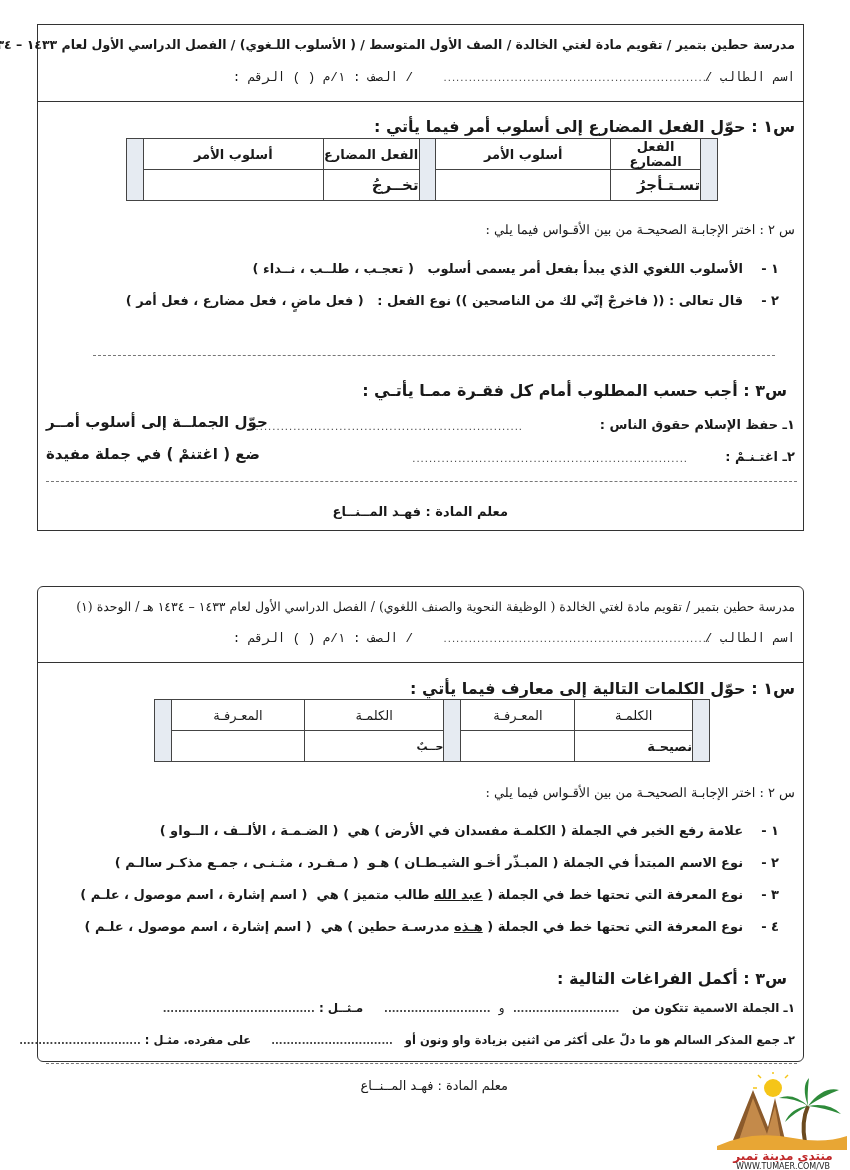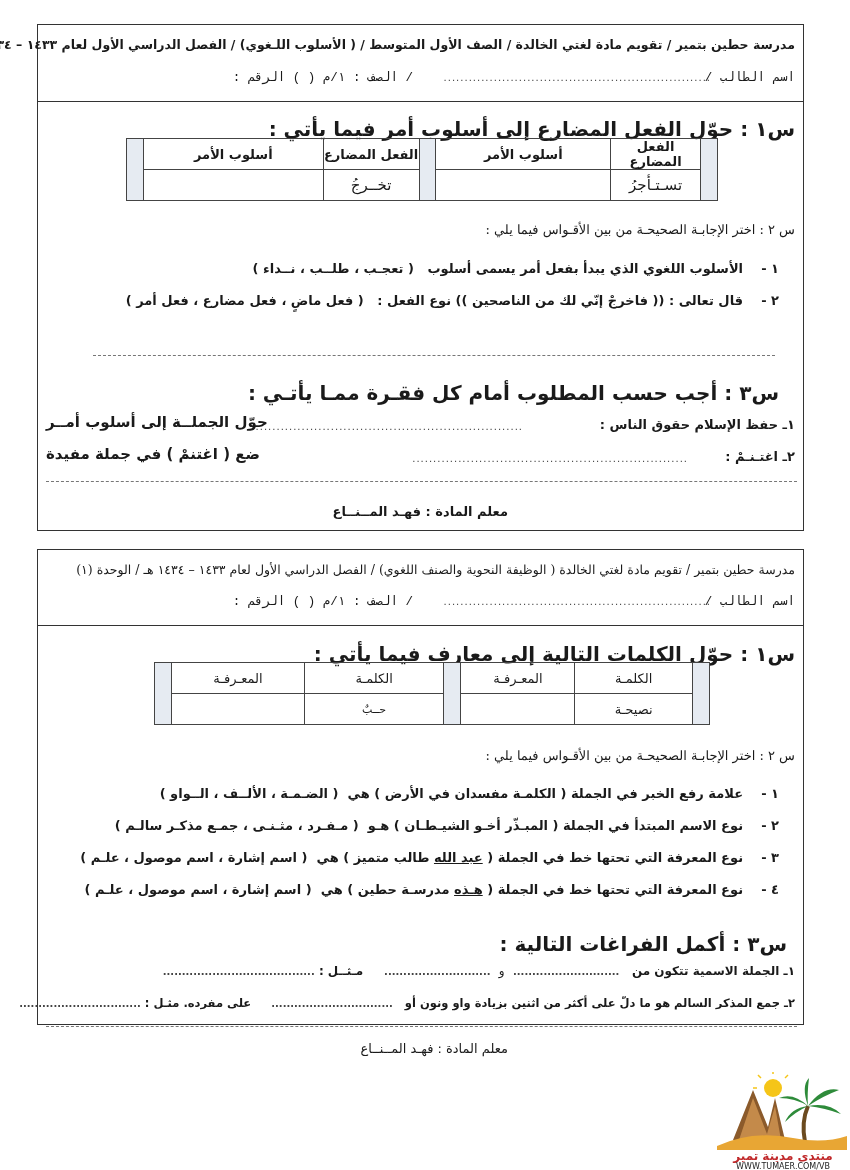--- a/index.html
+++ b/index.html
@@ -4,43 +4,43 @@
   <style>
     * { box-sizing: border-box; margin: 0; padding: 0; }
     html, body { width: 850px; height: 1170px; background: #ffffff; overflow: hidden; }
     body { position: relative; font-family: "DejaVu Sans", sans-serif; color: #1a1a1a; }
 
     .frame {
       position: absolute; left: 37px; width: 767px;
       border: 1.5px solid #333; background: #fff;
     }
     #frame1 { top: 24px; height: 507px; }
-    #frame2 { top: 549px; height: 476px; }
+    #frame2 { top: 586px; height: 476px; border-radius: 6px; }
 
     .hdr { position: absolute; left: 0; right: 0; top: 0; border-bottom: 1.5px solid #333; }
     #frame1 .hdr { height: 77px; }
     #frame2 .hdr { height: 76px; }
 
     .abs { position: absolute; white-space: nowrap; }
     .t-title { font-size: 12.5px; font-weight: bold; }
     .t-title2 { font-size: 12.5px; font-family: "DejaVu Serif", serif; }
     .t-name { font-size: 12.5px; font-family: Liberation Mono, monospace; }
-    .q-head { font-size: 20px; font-weight: bold; }
+    .q-head { font-size: 16px; font-weight: bold; }
     .q-head-light { font-size: 13px; font-family: "DejaVu Serif", serif; }
     .item { font-size: 13px; font-weight: bold; }
     .big { font-size: 15px; font-weight: bold; }
     .teacher { font-size: 13px; font-weight: bold; }
     .dots { color: #444; letter-spacing: 1px; font-size: 10px; }
     .dash-line { position: absolute; border-top: 1px dashed #777; height: 0; }
     .u { text-decoration: underline; }
 
     table.grid { position: absolute; border-collapse: collapse; direction: rtl; }
     table.grid td { border: 1px solid #444; height: 31px; text-align: center; font-size: 13px; font-weight: bold; }
     table.grid td.strip { background: #e6ebf2; width: 17px; }
-    table.grid td.val { font-weight: normal; font-size: 15px; }
+    table.grid td.val { font-weight: bold; font-size: 15px; text-align: right; }
 
     #logo { position: absolute; left: 713px; top: 1072px; width: 137px; height: 98px; }
   </style>
 </head>
 <body>
 
 <div class="frame" id="frame1">
   <div class="hdr">
     <div class="abs t-title" style="right:8px; top:12px;">مدرسة حطين بتمير / تقويم مادة لغتي الخالدة / الصف الأول المتوسط / ( الأسلوب اللـغوي) / الفصل الدراسي الأول لعام ١٤٣٣ – ١٤٣٤هـ / الوحدة (١)</div>
     <div class="abs t-name" style="right:8px; top:44px;">اسم الطالب  /</div>
@@ -78,21 +78,21 @@
     <span>(  تعجـب ، طلــب ، نــداء  )</span>
   </div>
   <div class="abs item" style="right:24px; top:268px;">
     <span>٢ -</span>&nbsp;&nbsp;&nbsp;
     <span>قال تعالى : (( فاخرجْ إنّي لك من الناصحين )) نوع الفعل :</span>&nbsp;&nbsp;
     <span>( فعل ماضٍ ، فعل مضارع ، فعل أمر )</span>
   </div>
 
   <div class="dash-line" style="right:28px; left:55px; top:330px;"></div>
 
-  <div class="abs q-head" style="right:24px; top:356px;">س٣ :  أجب حسب المطلوب أمام كل فقـرة ممـا يأتـي :</div>
+  <div class="abs q-head" style="right:16px; top:356px;">س٣ :  أجب حسب المطلوب أمام كل فقـرة ممـا يأتـي :</div>
 
   <div class="abs item" style="right:8px; top:392px;">
     <span>١ـ</span>
     <span>حفظ الإسلام حقوق الناس :</span>
   </div>
   <div class="abs dots" style="right:280px; top:396px;">..................................................................</div>
   <div class="abs big" style="left:8px; top:388px;">حوّل الجملــة إلى أسلوب أمــر</div>
 
   <div class="abs item" style="right:8px; top:424px;">
     <span>٢ـ</span>

